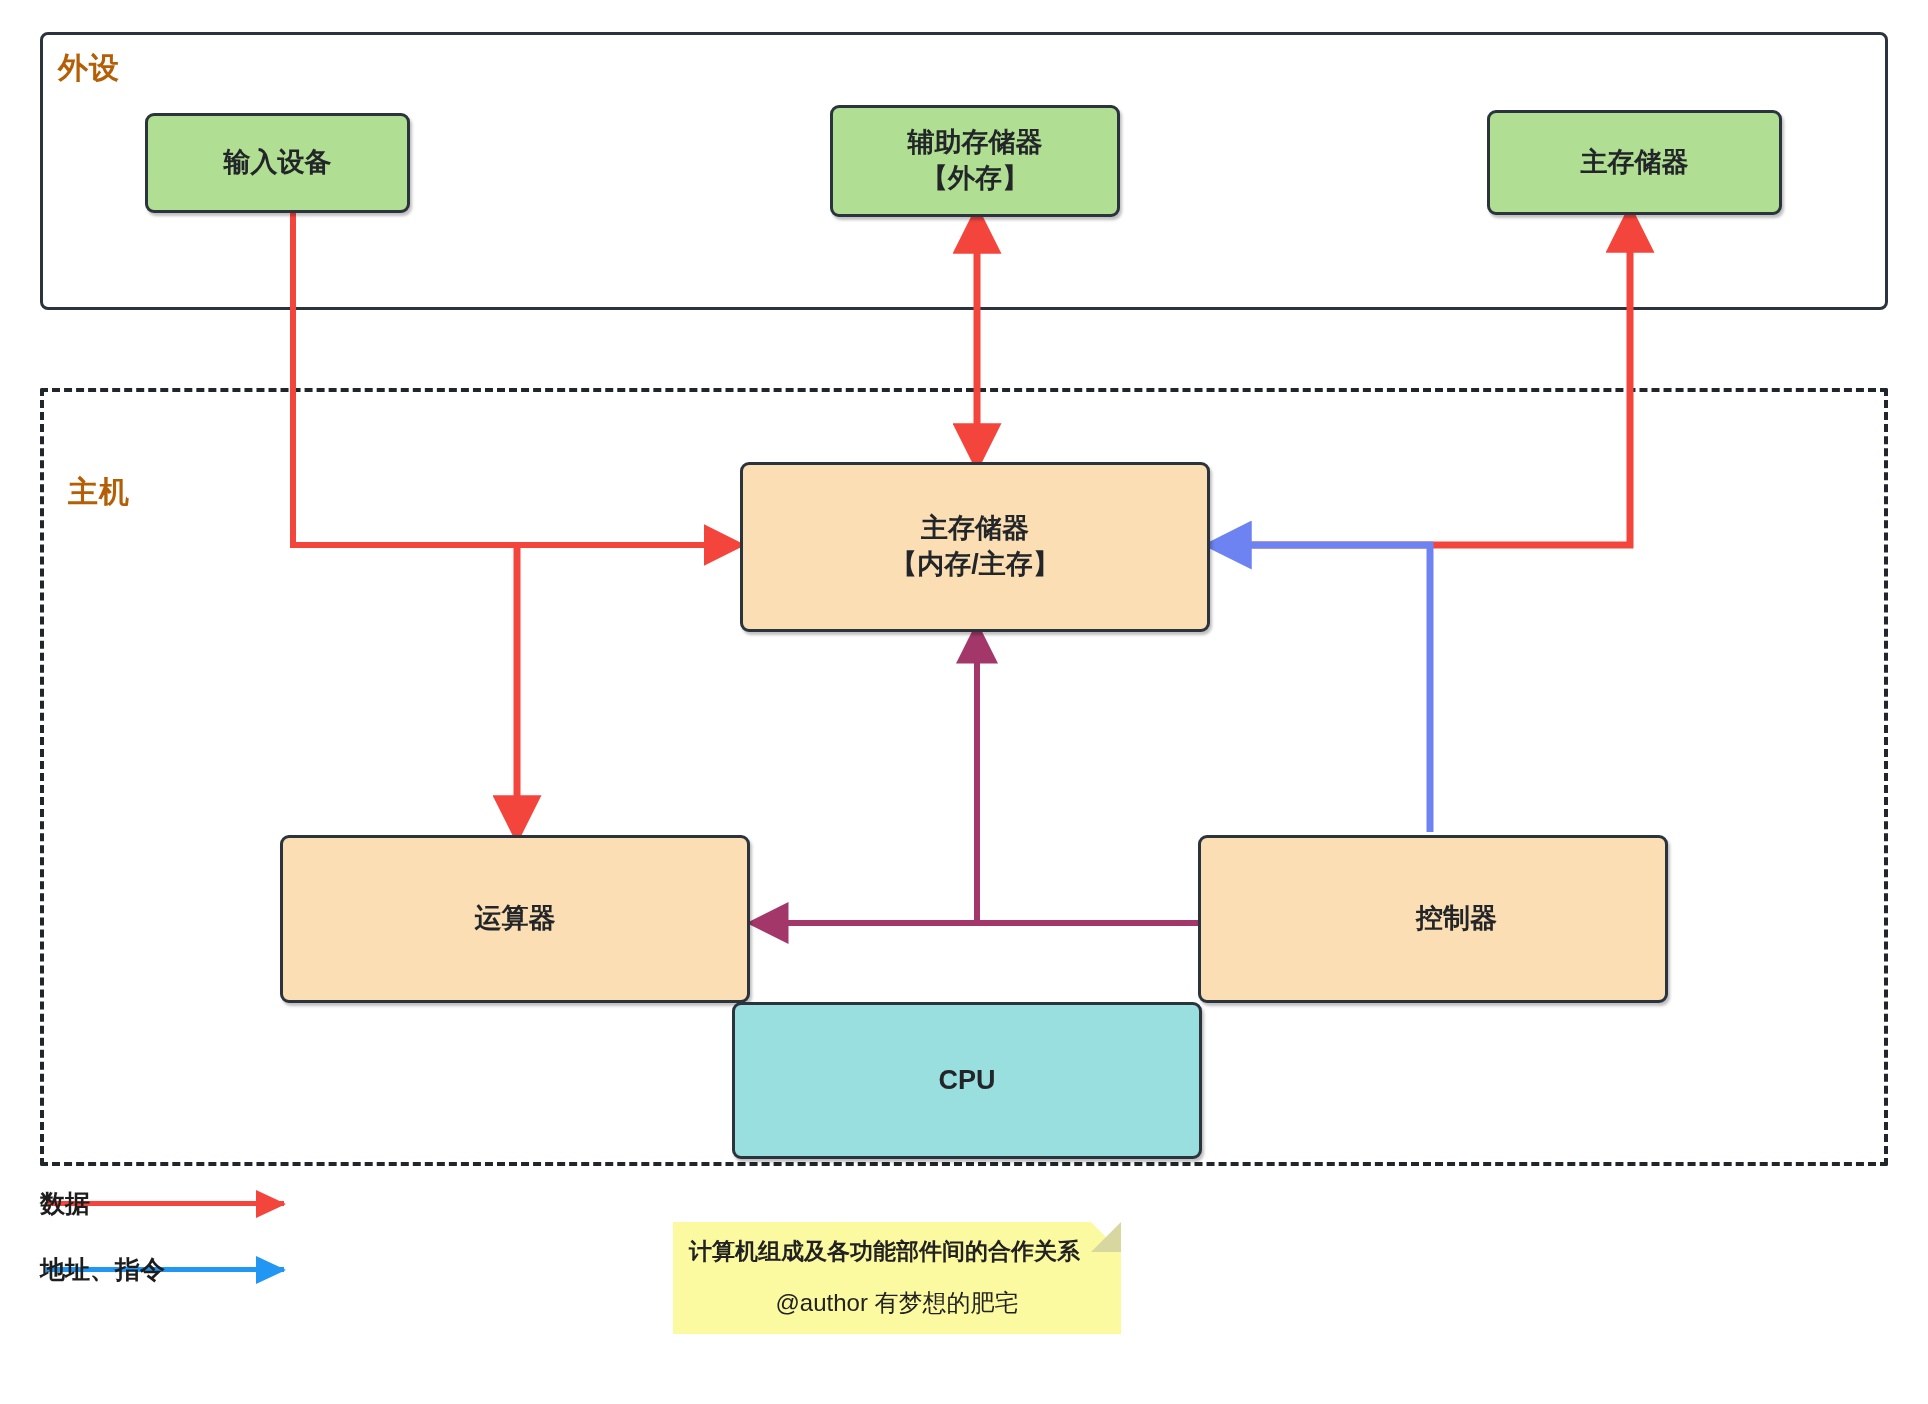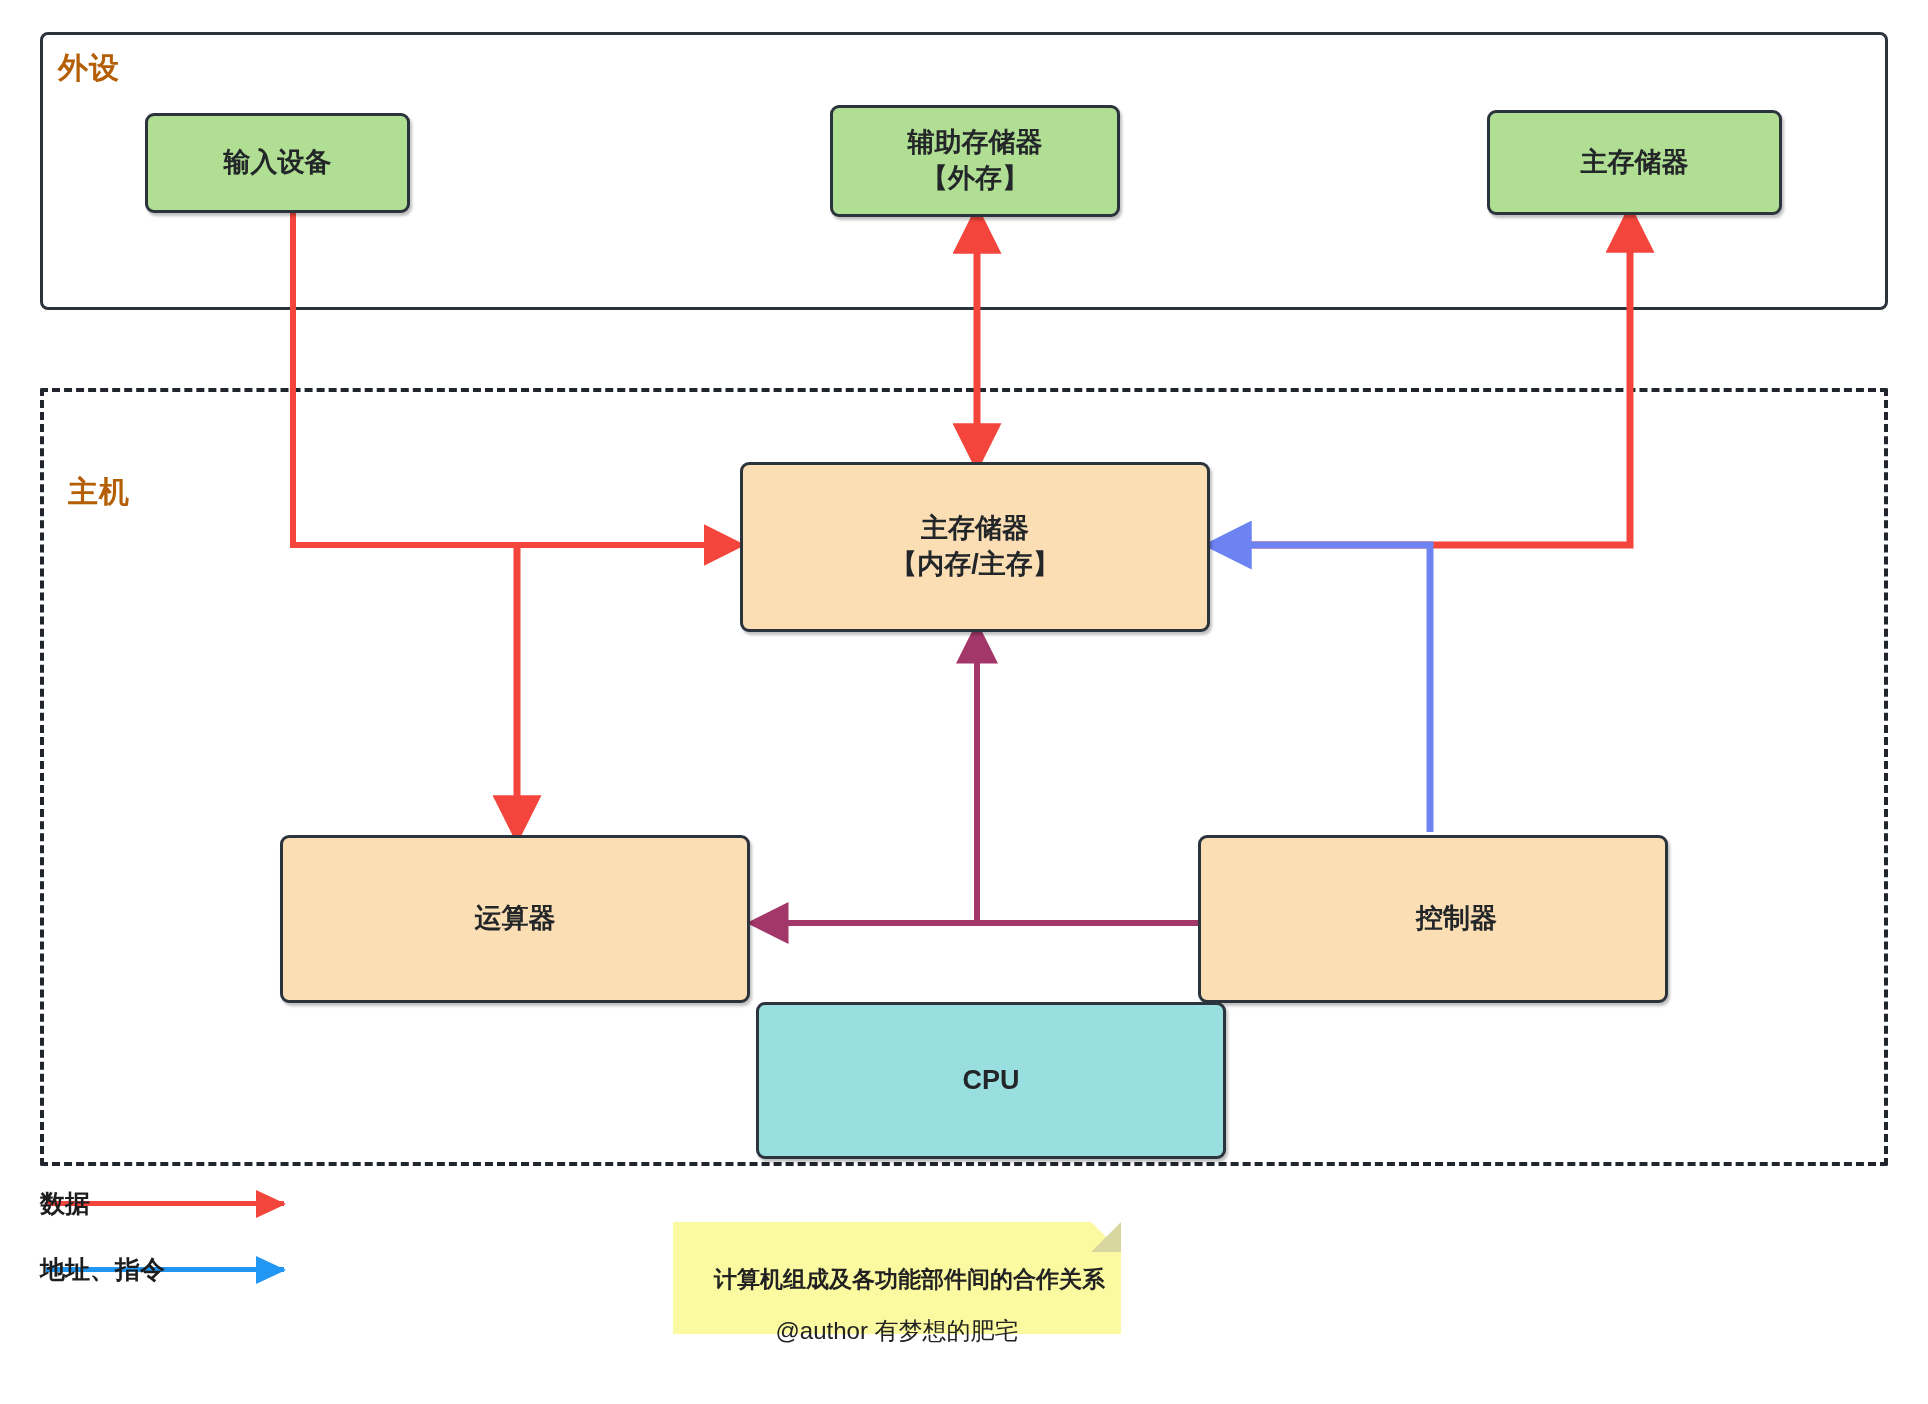--- a/index.html
+++ b/index.html
@@ -138,24 +138,23 @@
     position: absolute;
     right: 0;
     top: 0;
     width: 0; height: 0;
     border-left: 30px solid transparent;
     border-bottom: 30px solid #d9d7a0;
   }
   .note-title {
     font-size: 23px;
     font-weight: bold;
-    text-align: right;
+    text-align: left;
     white-space: nowrap;
     line-height: 1.35;
-    margin-top: 28px;
   }
   .note-author {
     margin-top: 20px;
     font-size: 24px;
     text-align: center;
     white-space: nowrap;
     font-weight: normal;
   }
 </style>
 </head>
@@ -216,21 +215,21 @@
   </div>
 
   <div class="node node-orange" style="left:280px; top:835px; width:470px; height:168px;text-align:center;">
     <span class="node-label">运算器</span>
   </div>
 
   <div class="node node-orange" style="left:1198px; top:835px; width:470px; height:168px;padding-left:47px;">
     <span class="node-label">控制器</span>
   </div>
 
-  <div class="node node-cyan" style="left:756px; top:1002px; width:470px; height:157px;">
+  <div class="node node-cyan" style="left:732px; top:1002px; width:470px; height:157px;">
     <span class="node-label">CPU</span>
   </div>
 
   <div class="legend">
 
     <div class="legend-row">
       <div class="legend-line" style="background:#f4453c;"></div>
       <div class="legend-head" style="border-left-color:#f4453c;"></div>
       <div class="legend-text">数据</div>
     </div>

